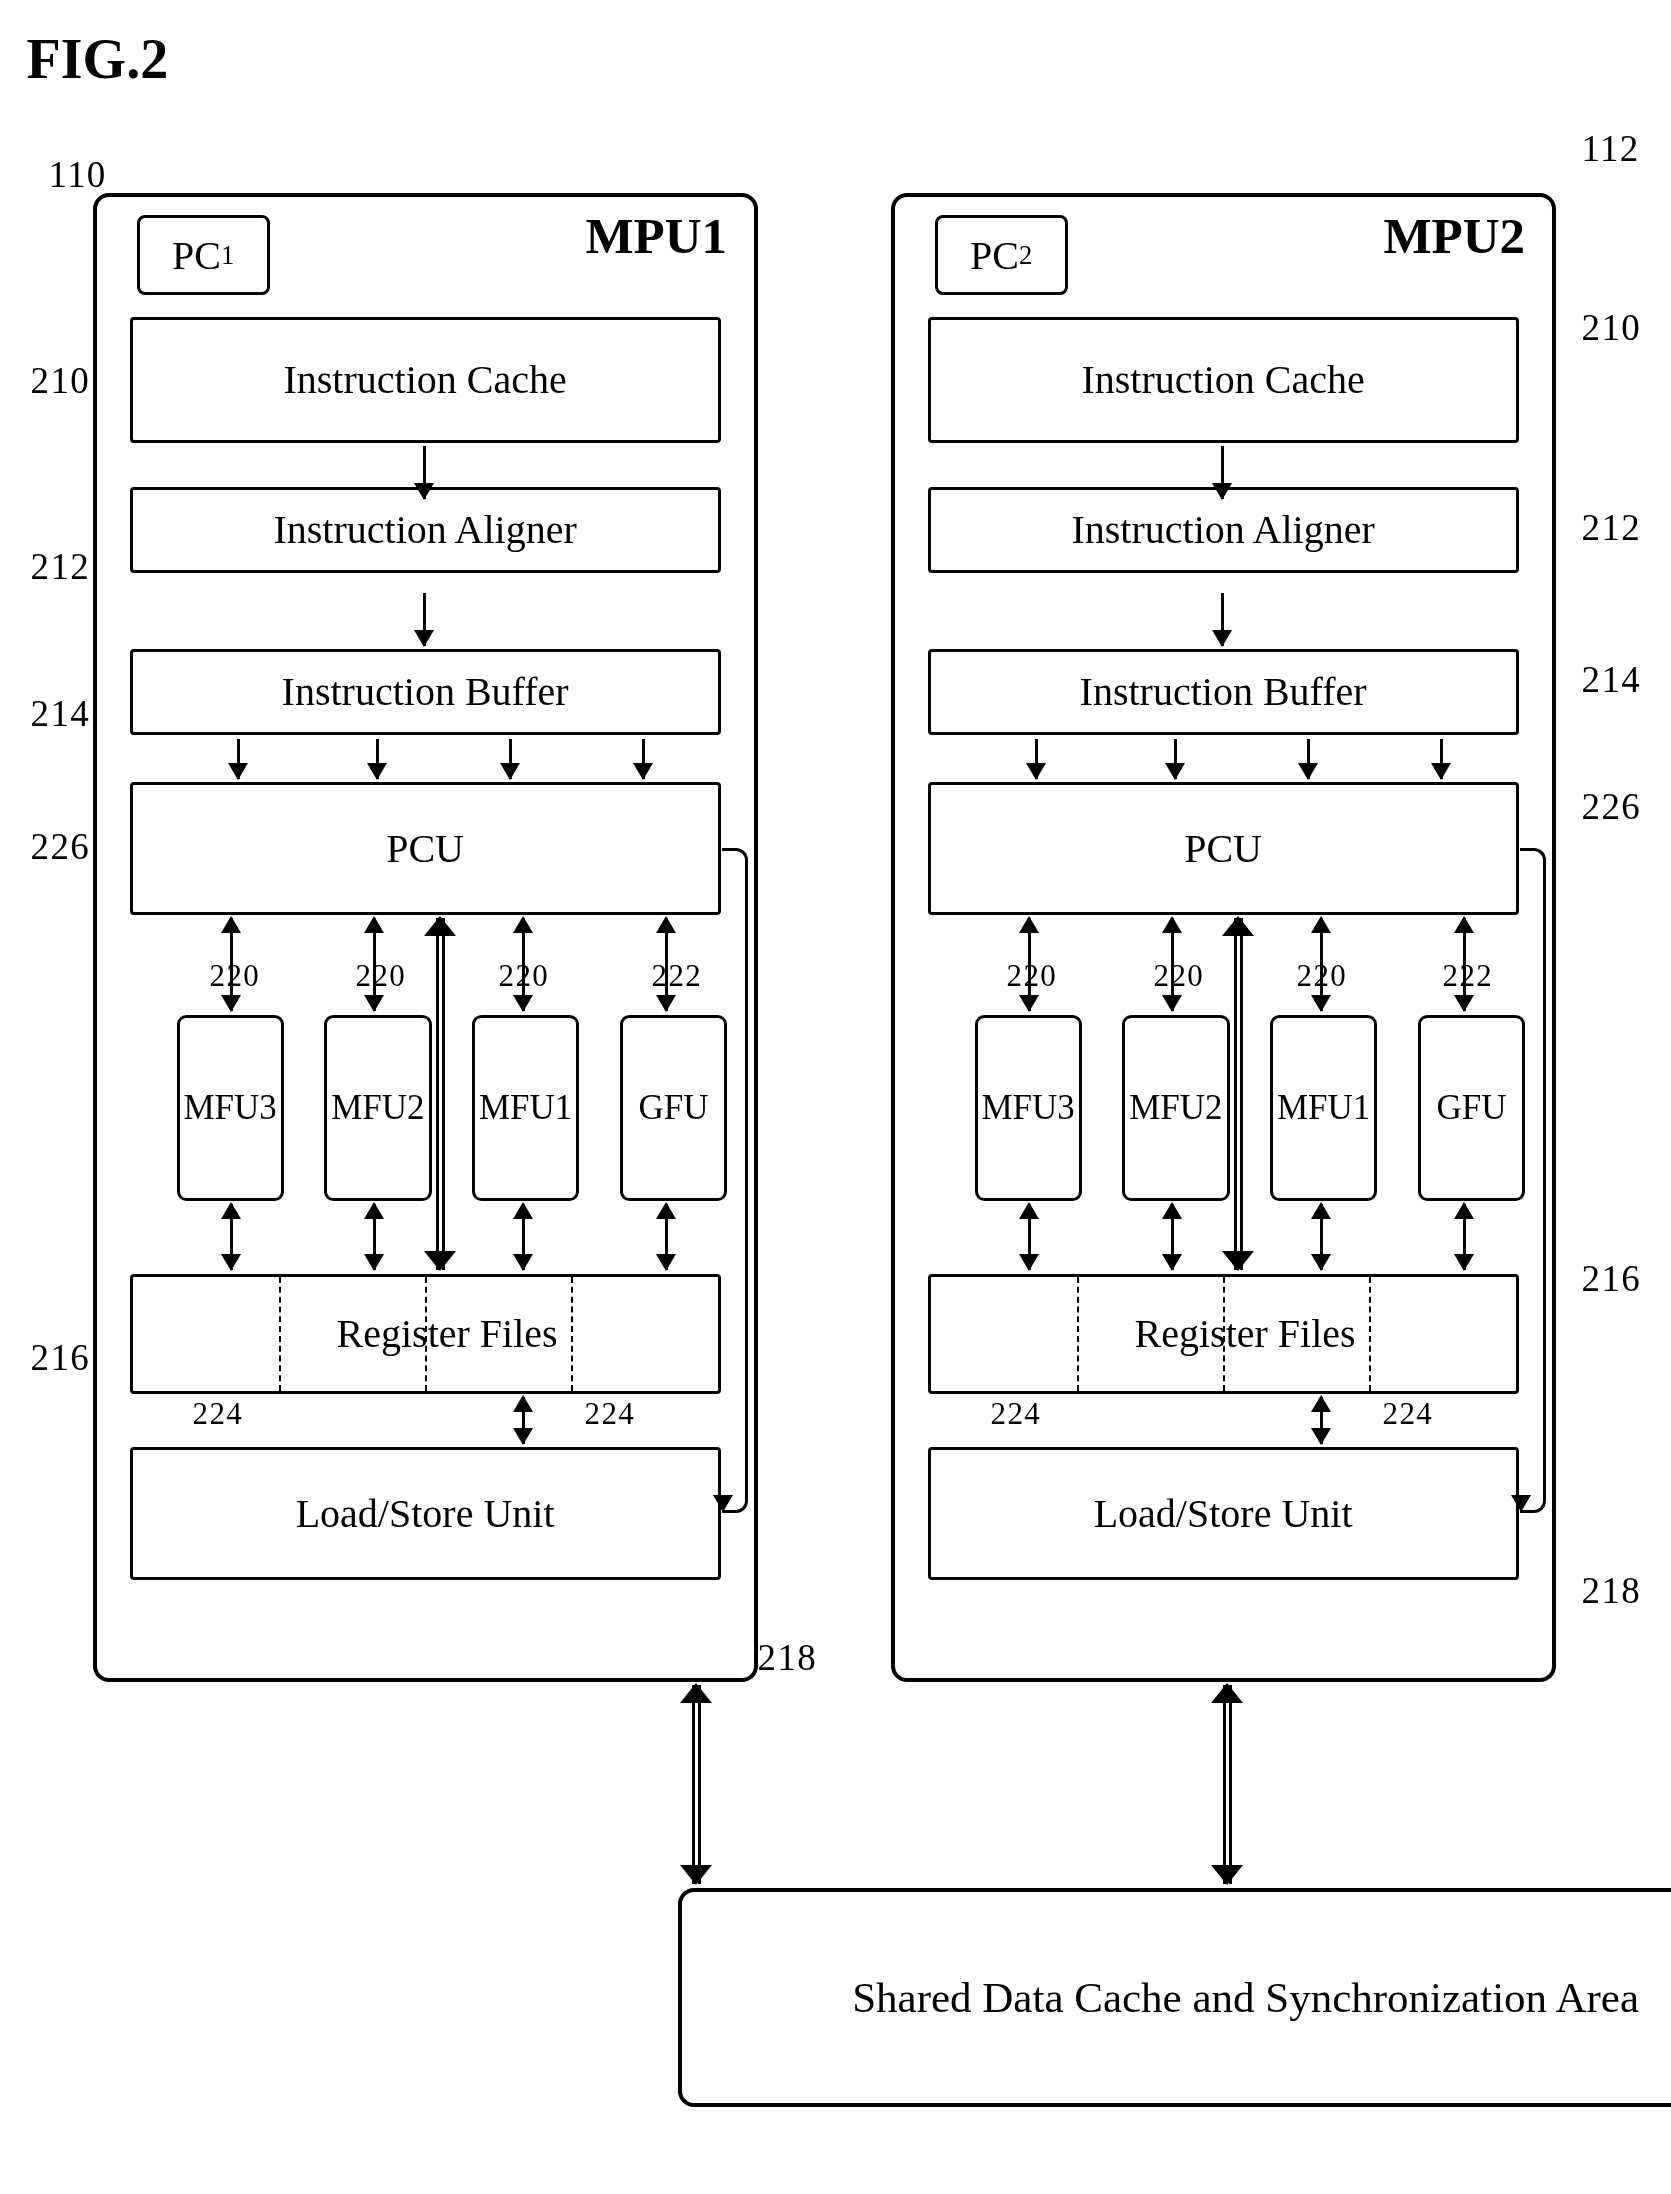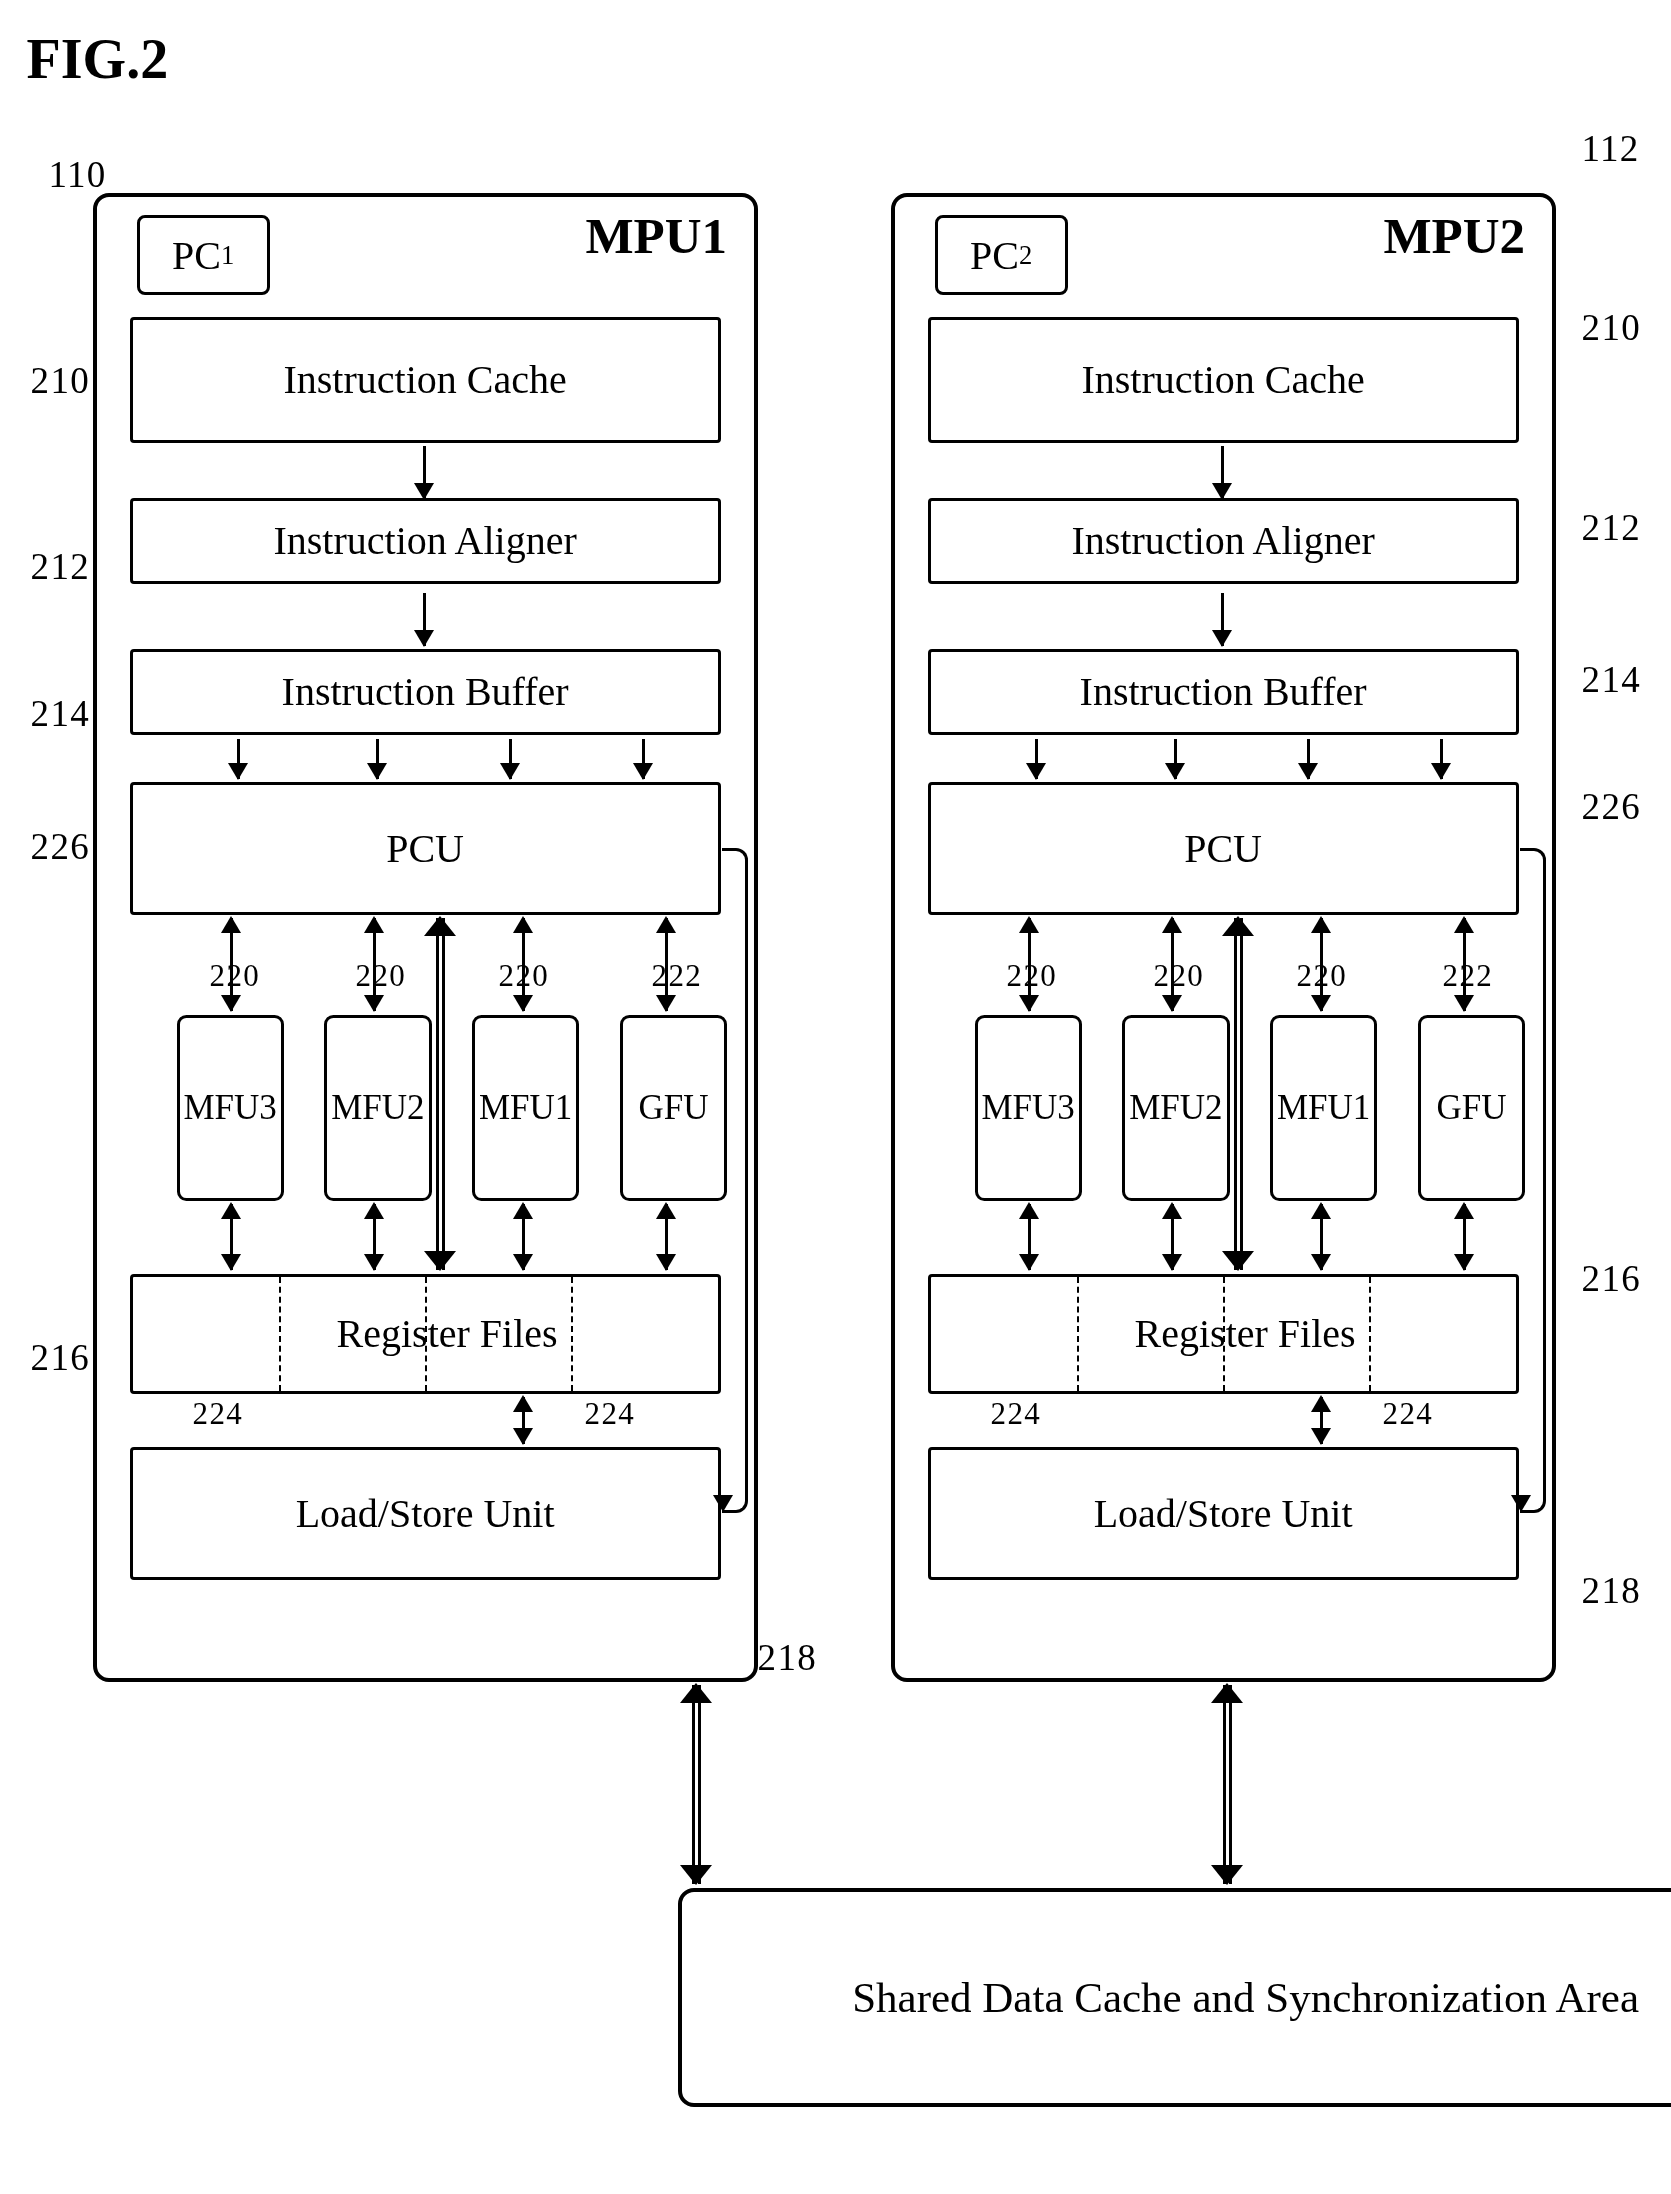--- a/index.html
+++ b/index.html
@@ -62,21 +62,21 @@
     right: 33px;
     border: 3.3px solid #000;
     border-radius: 4px;
     display: flex;
     align-items: center;
     justify-content: center;
     font-size: 40px;
     background: #fff;
   }
   .ic  { top: 120px;  height: 126px; }
-  .ia  { top: 301px;  height: 86px; }
+  .ia  { top: 290px;  height: 86px; }
   .ib  { top: 452px;  height: 86px; }
   .pcu { top: 585px;  height: 133px; }
   .rf  { top: 1077px; height: 120px; padding-left: 44px; }
   .ls  { top: 1250px; height: 133px; }
 
   
   .fu-row {
     position: absolute;
     left: 66px;
     right: 26.6px;

